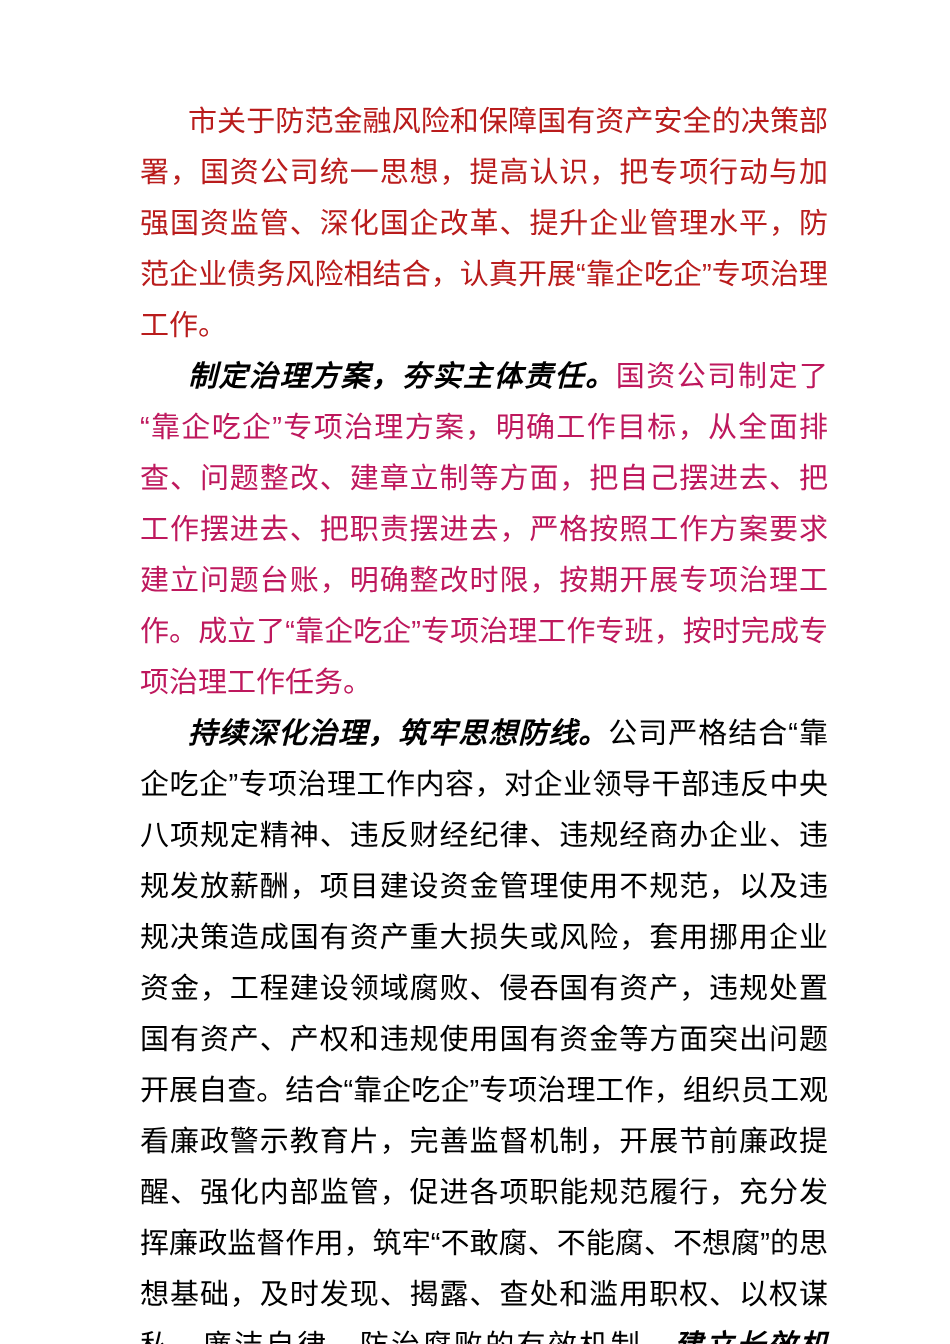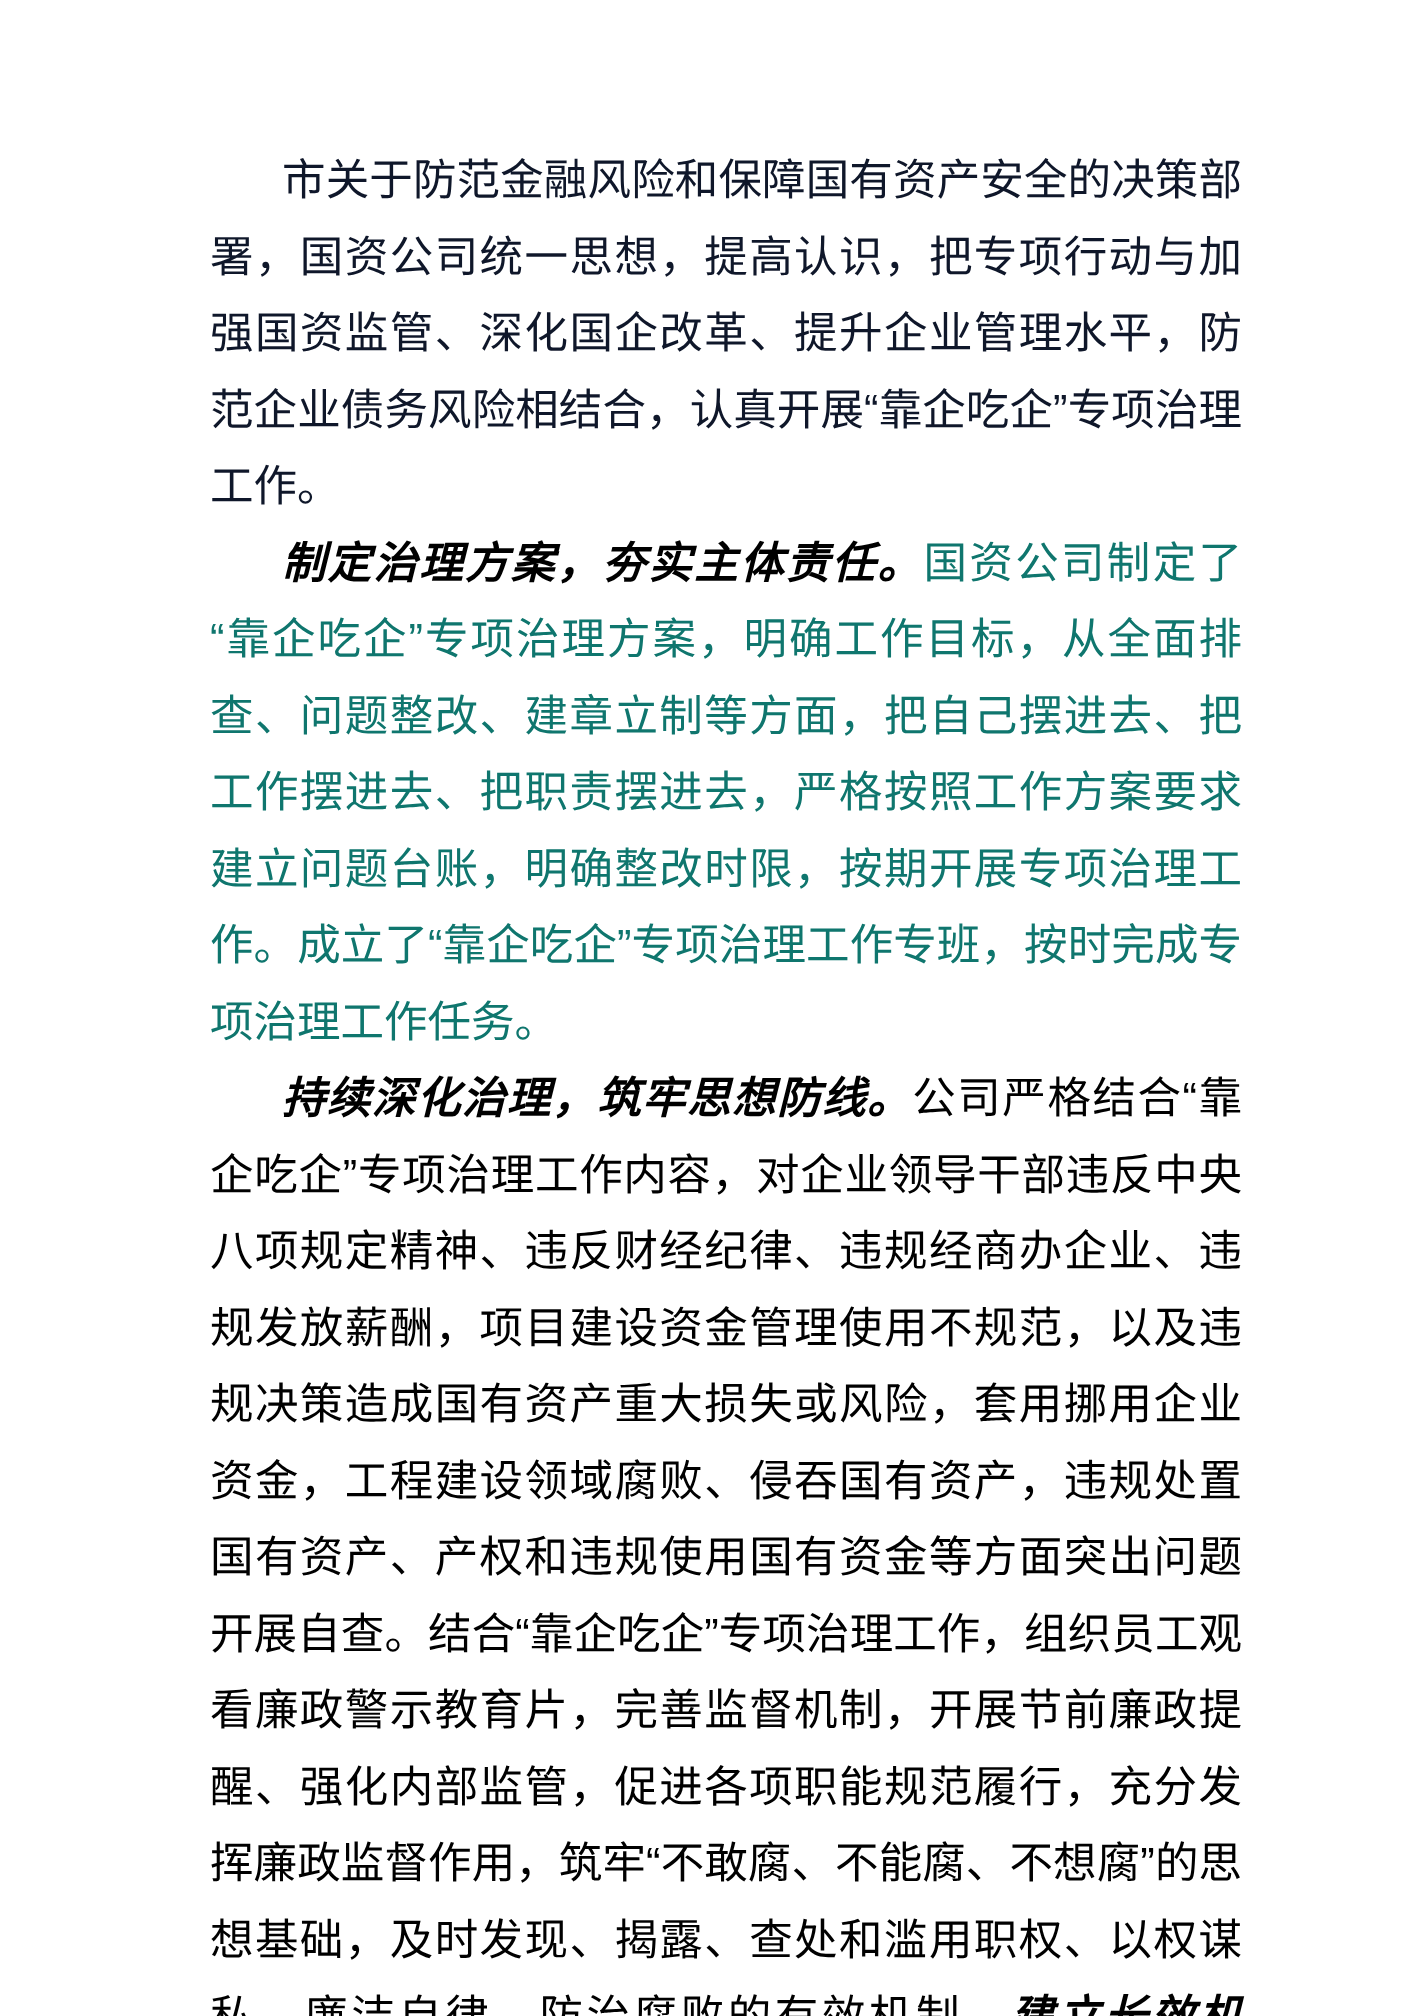--- a/index.html
+++ b/index.html
@@ -34,17 +34,17 @@
   .para b {
     font-weight: 700;
     font-style: italic;
   }
 </style>
 </head>
 <body style="background: rgb(255, 255, 255);">
 
 <div class="page">
   <div class="content">
-      <p class="para"><span style="color: #0f172a;">市关于防范金融风险和保障国有资产安全的决策部署，国资公司统一思想，提高认识，把专项行动与加强国资监管、深化国企改革、提升企业管理水平，防范企业债务风险相结合，认真开展“靠企吃企”专项治理工作。</span></p>
-      <p class="para"><b style="color: rgb(0, 0, 0);">制定治理方案，夯实主体责任。</b><span style="color: #0f766e;">国资公司制定了“靠企吃企”专项治理方案，明确工作目标，从全面排查、问题整改、建章立制等方面，把自己摆进去、把工作摆进去、把职责摆进去，严格按照工作方案要求建立问题台账，明确整改时限，按期开展专项治理工作。成立了“靠企吃企”专项治理工作专班，按时完成专项治理工作任务。</span></p>
+      <p class="para"><span style="color: #b91c1c;">市关于防范金融风险和保障国有资产安全的决策部署，国资公司统一思想，提高认识，把专项行动与加强国资监管、深化国企改革、提升企业管理水平，防范企业债务风险相结合，认真开展“靠企吃企”专项治理工作。</span></p>
+      <p class="para"><b style="color: rgb(0, 0, 0);">制定治理方案，夯实主体责任。</b><span style="color: #be185d;">国资公司制定了“靠企吃企”专项治理方案，明确工作目标，从全面排查、问题整改、建章立制等方面，把自己摆进去、把工作摆进去、把职责摆进去，严格按照工作方案要求建立问题台账，明确整改时限，按期开展专项治理工作。成立了“靠企吃企”专项治理工作专班，按时完成专项治理工作任务。</span></p>
       <p class="para"><b style="color: rgb(0, 0, 0);">持续深化治理，筑牢思想防线。</b><span style="color: rgb(0, 0, 0);">公司严格结合“靠企吃企”专项治理工作内容，对企业领导干部违反中央八项规定精神、违反财经纪律、违规经商办企业、违规发放薪酬，项目建设资金管理使用不规范，以及违规决策造成国有资产重大损失或风险，套用挪用企业资金，工程建设领域腐败、侵吞国有资产，违规处置国有资产、产权和违规使用国有资金等方面突出问题开展自查。结合“靠企吃企”专项治理工作，组织员工观看廉政警示教育片，完善监督机制，开展节前廉政提醒、强化内部监管，促进各项职能规范履行，充分发挥廉政监督作用，筑牢“不敢腐、不能腐、不想腐”的思想基础，及时发现、揭露、查处和滥用职权、以权谋私、廉洁自律、防治腐败的有效机制。</span><b style="color: rgb(0, 0, 0);">建立长效机制，发挥管理职能。</b></p>
     </div>
 </div>
 
 </body></html>

